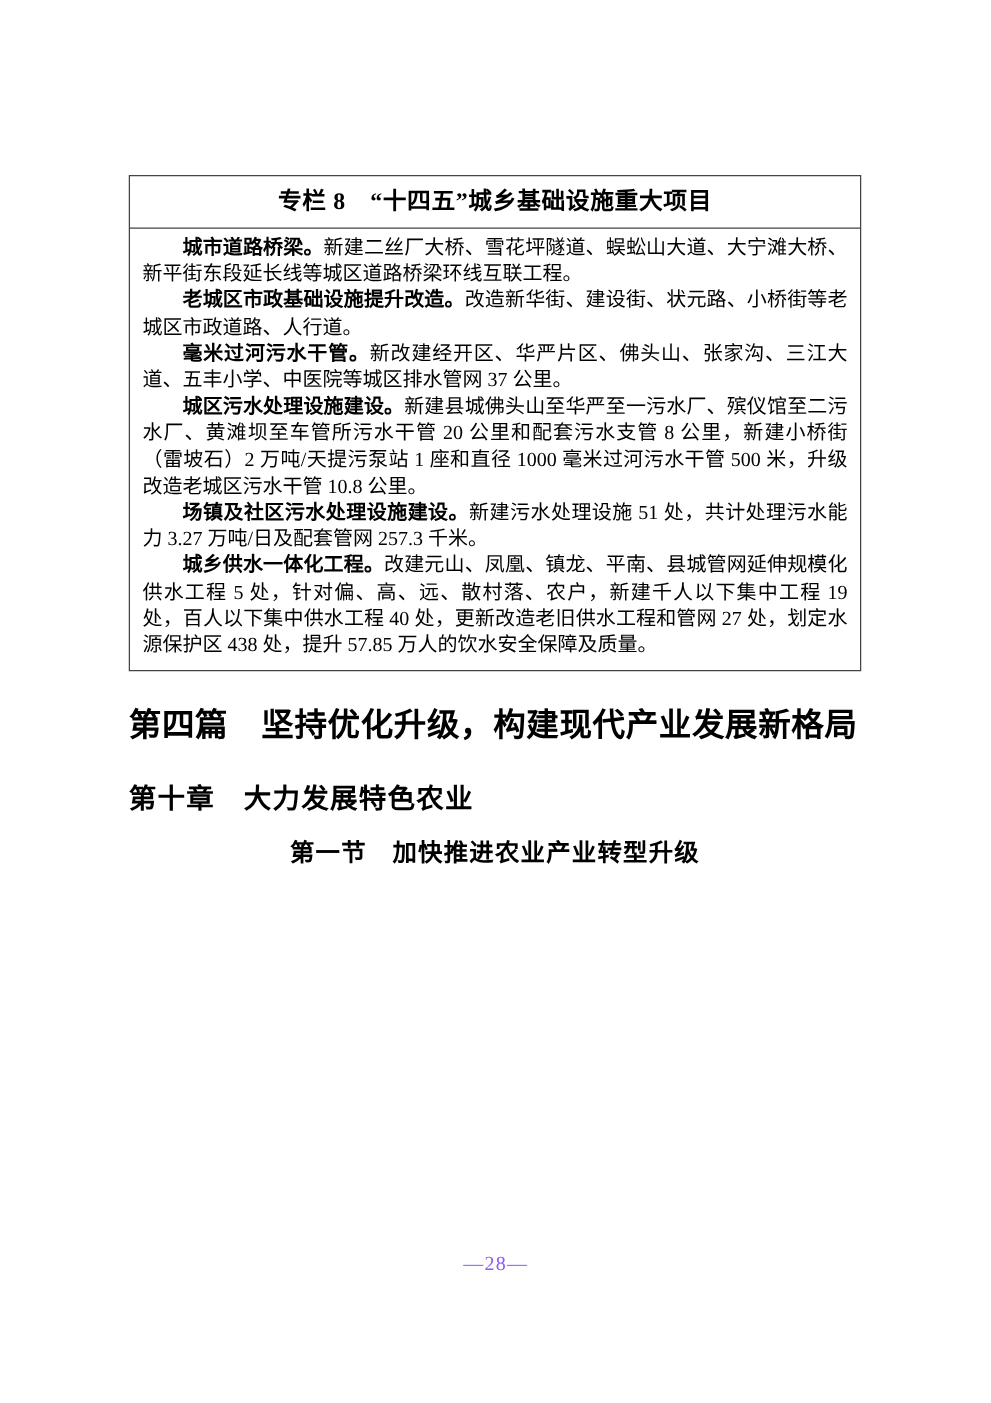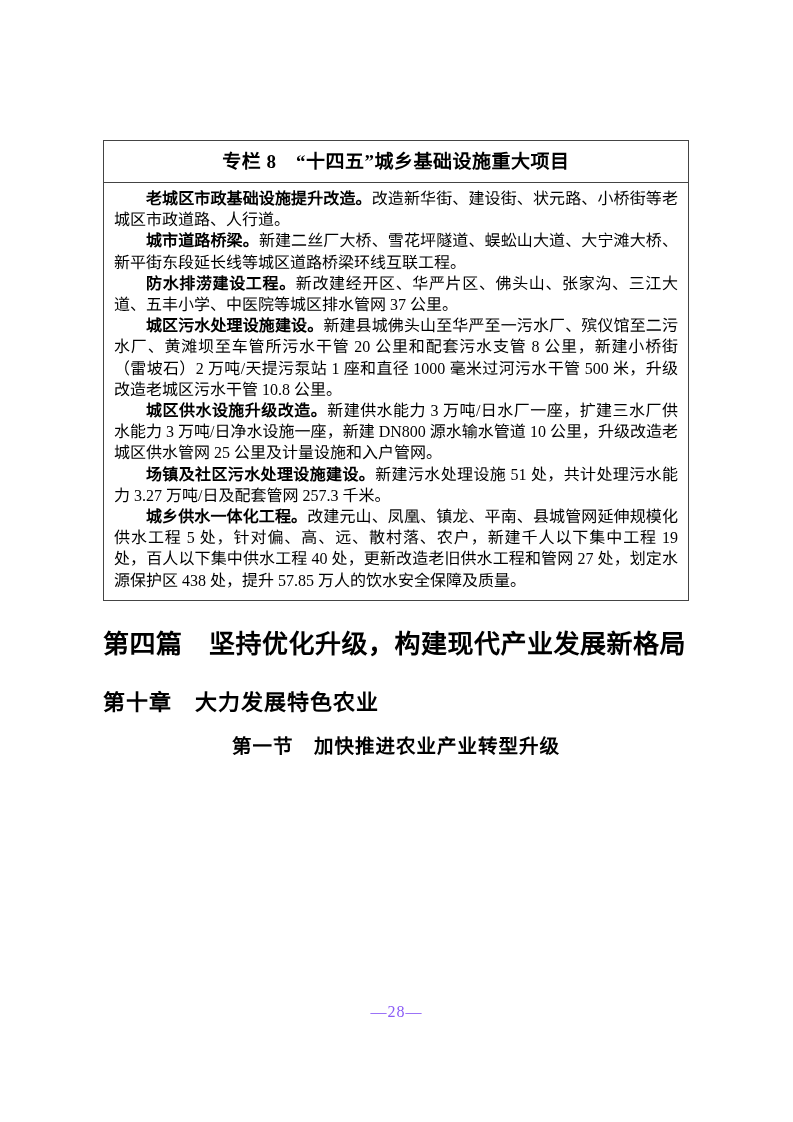--- a/index.html
+++ b/index.html
@@ -92,29 +92,28 @@
 </style>
 </head>
 <body>
 
 <div class="page">
 
   <div class="feature-box">
     <div class="box-title">专栏 8　“十四五”城乡基础设施重大项目</div>
     <div class="box-body">
 
+        <p class="box-para"><b class="lead">城市道路桥梁。</b><span class="rest">新建二丝厂大桥、雪花坪隧道、蜈蚣山大道、大宁滩大桥、新平街东段延长线等城区道路桥梁环线互联工程。</span></p>
+
         <p class="box-para"><b class="lead">老城区市政基础设施提升改造。</b><span class="rest">改造新华街、建设街、状元路、小桥街等老城区市政道路、人行道。</span></p>
 
-        <p class="box-para"><b class="lead">城市道路桥梁。</b><span class="rest">新建二丝厂大桥、雪花坪隧道、蜈蚣山大道、大宁滩大桥、新平街东段延长线等城区道路桥梁环线互联工程。</span></p>
-
-        <p class="box-para"><b class="lead">防水排涝建设工程。</b><span class="rest">新改建经开区、华严片区、佛头山、张家沟、三江大道、五丰小学、中医院等城区排水管网 37 公里。</span></p>
+        <p class="box-para"><b class="lead">毫米过河污水干管。</b><span class="rest">新改建经开区、华严片区、佛头山、张家沟、三江大道、五丰小学、中医院等城区排水管网 37 公里。</span></p>
 
         <p class="box-para"><b class="lead">城区污水处理设施建设。</b><span class="rest">新建县城佛头山至华严至一污水厂、殡仪馆至二污水厂、黄滩坝至车管所污水干管 20 公里和配套污水支管 8 公里，新建小桥街（雷坡石）2 万吨/天提污泵站 1 座和直径 1000 毫米过河污水干管 500 米，升级改造老城区污水干管 10.8 公里。</span></p>
 
-        <p class="box-para"><b class="lead">城区供水设施升级改造。</b><span class="rest">新建供水能力 3 万吨/日水厂一座，扩建三水厂供水能力 3 万吨/日净水设施一座，新建 DN800 源水输水管道 10 公里，升级改造老城区供水管网 25 公里及计量设施和入户管网。</span></p>
 
         <p class="box-para"><b class="lead">场镇及社区污水处理设施建设。</b><span class="rest">新建污水处理设施 51 处，共计处理污水能力 3.27 万吨/日及配套管网 257.3 千米。</span></p>
 
         <p class="box-para"><b class="lead">城乡供水一体化工程。</b><span class="rest">改建元山、凤凰、镇龙、平南、县城管网延伸规模化供水工程 5 处，针对偏、高、远、散村落、农户，新建千人以下集中工程 19 处，百人以下集中供水工程 40 处，更新改造老旧供水工程和管网 27 处，划定水源保护区 438 处，提升 57.85 万人的饮水安全保障及质量。</span></p>
       </div>
   </div>
 
   <h1 class="part-heading">第四篇　坚持优化升级，构建现代产业发展新格局</h1>
 
 

